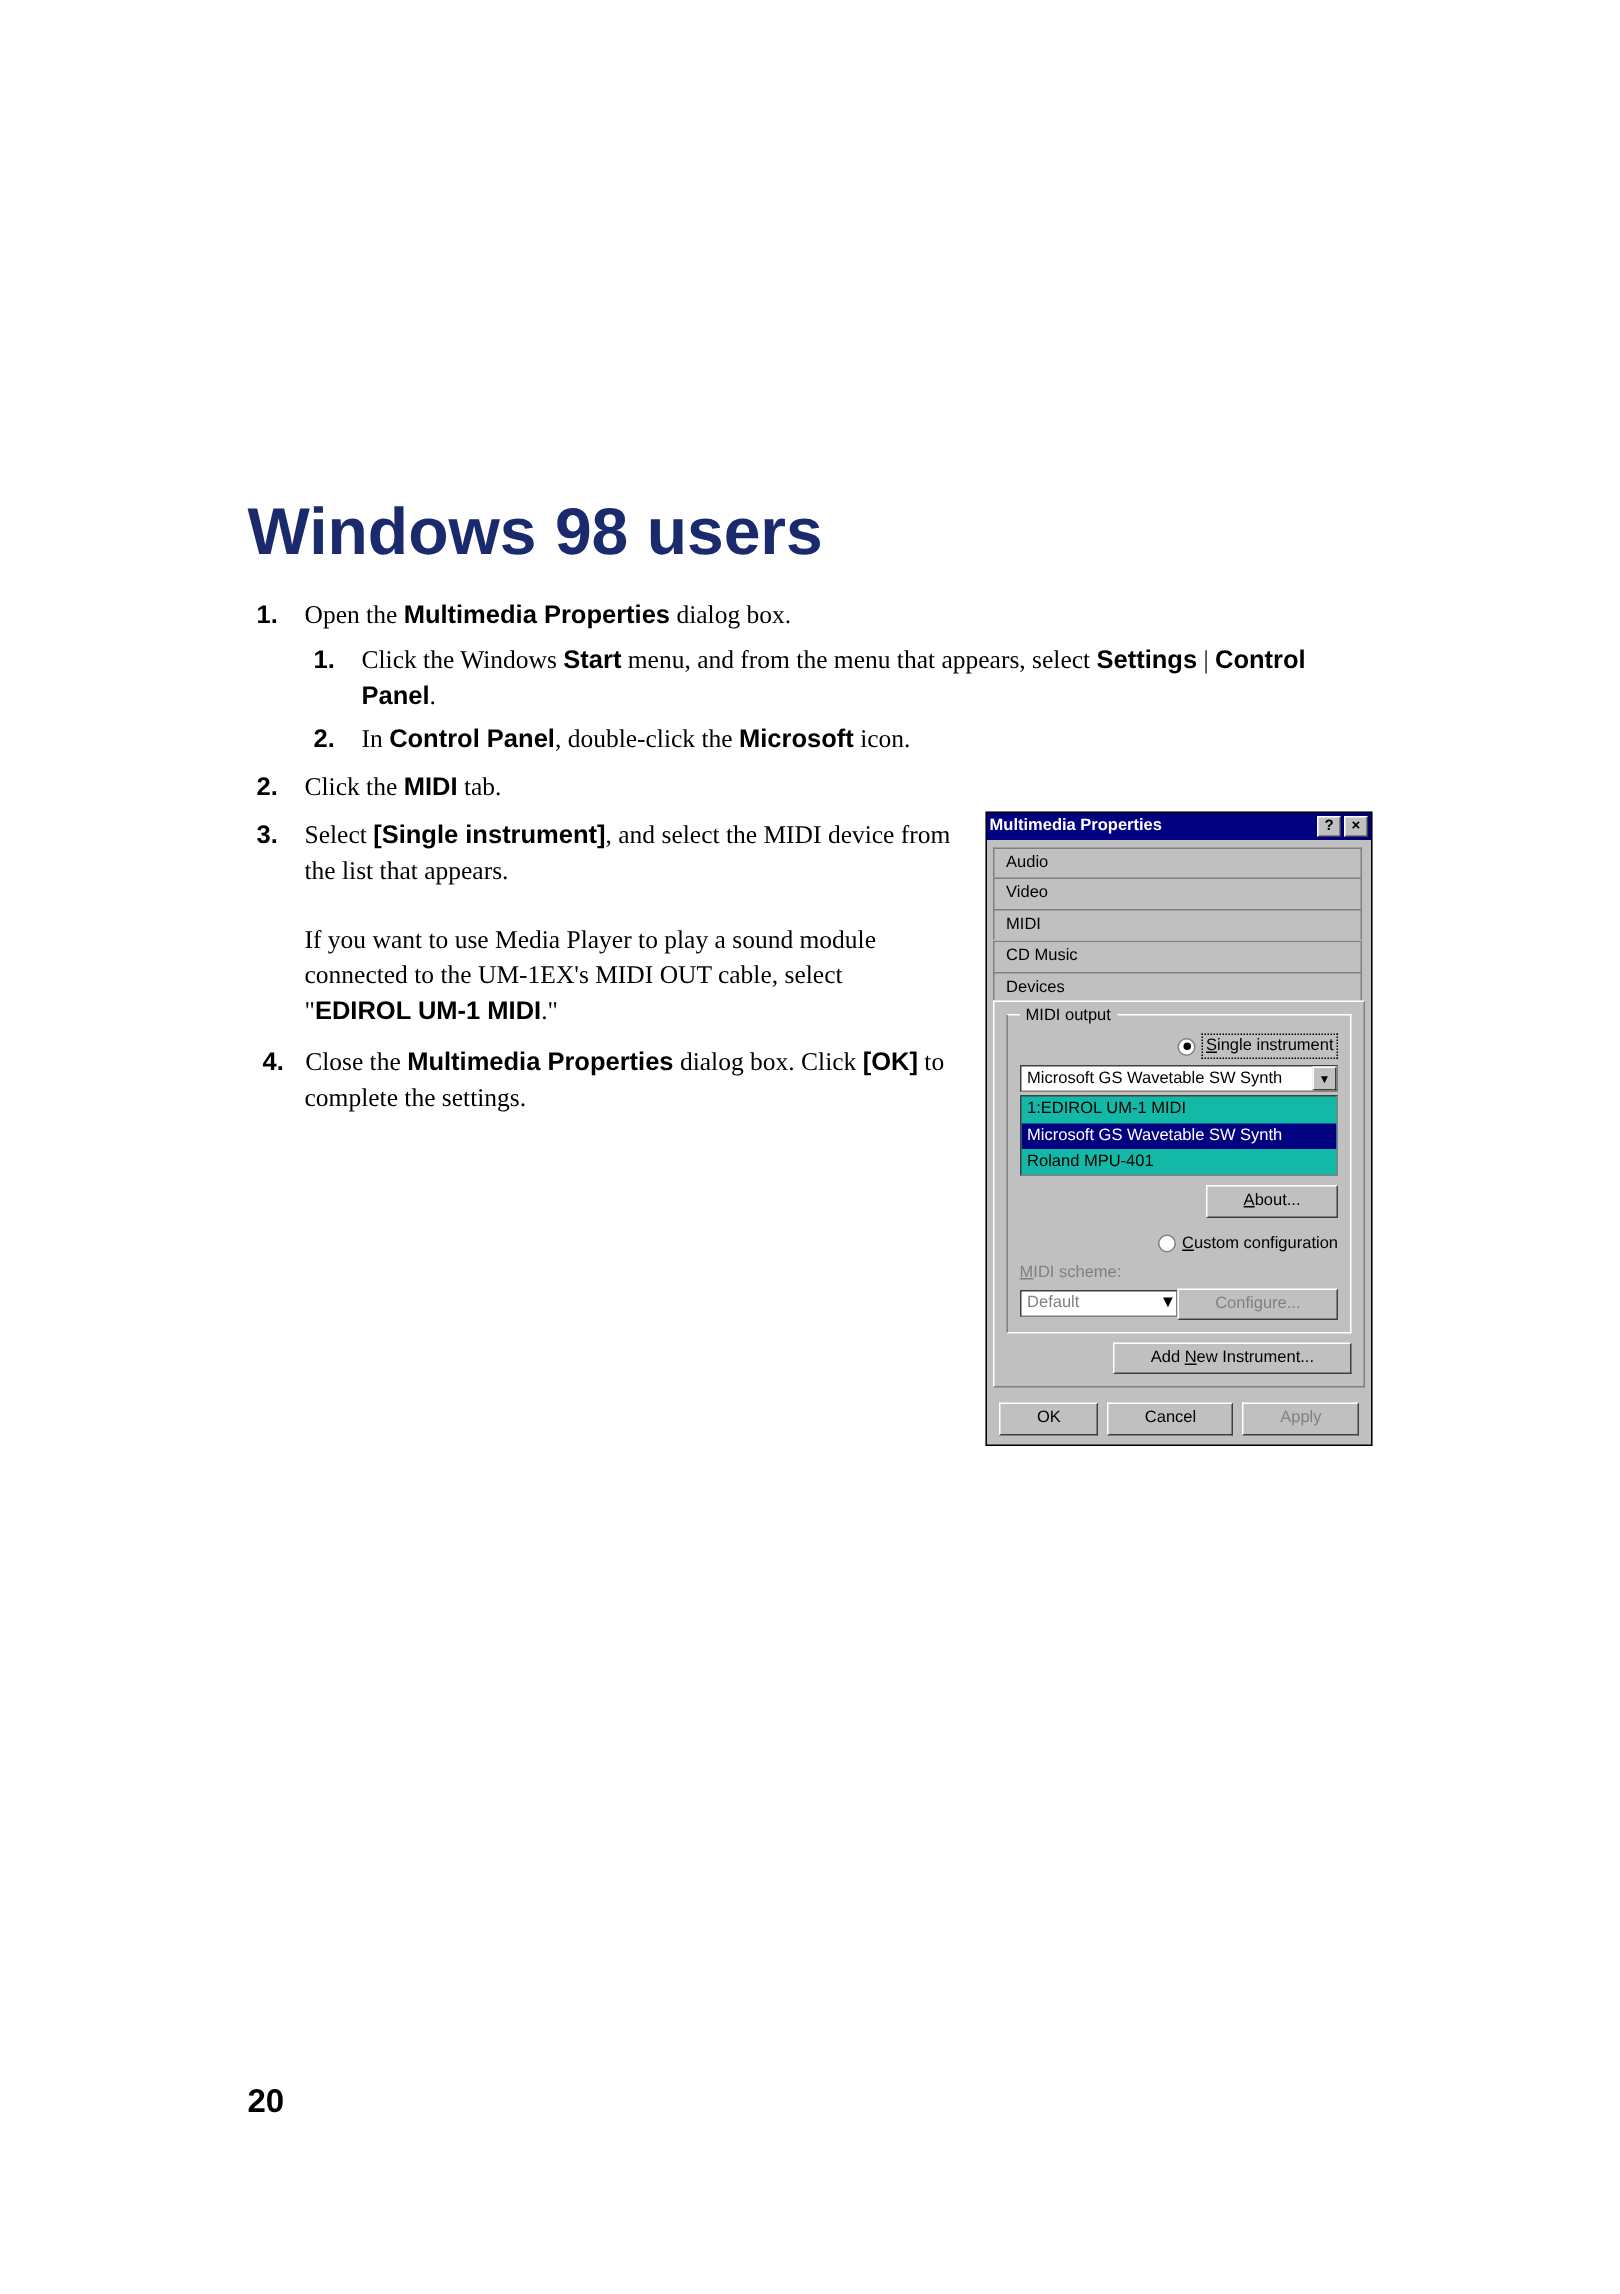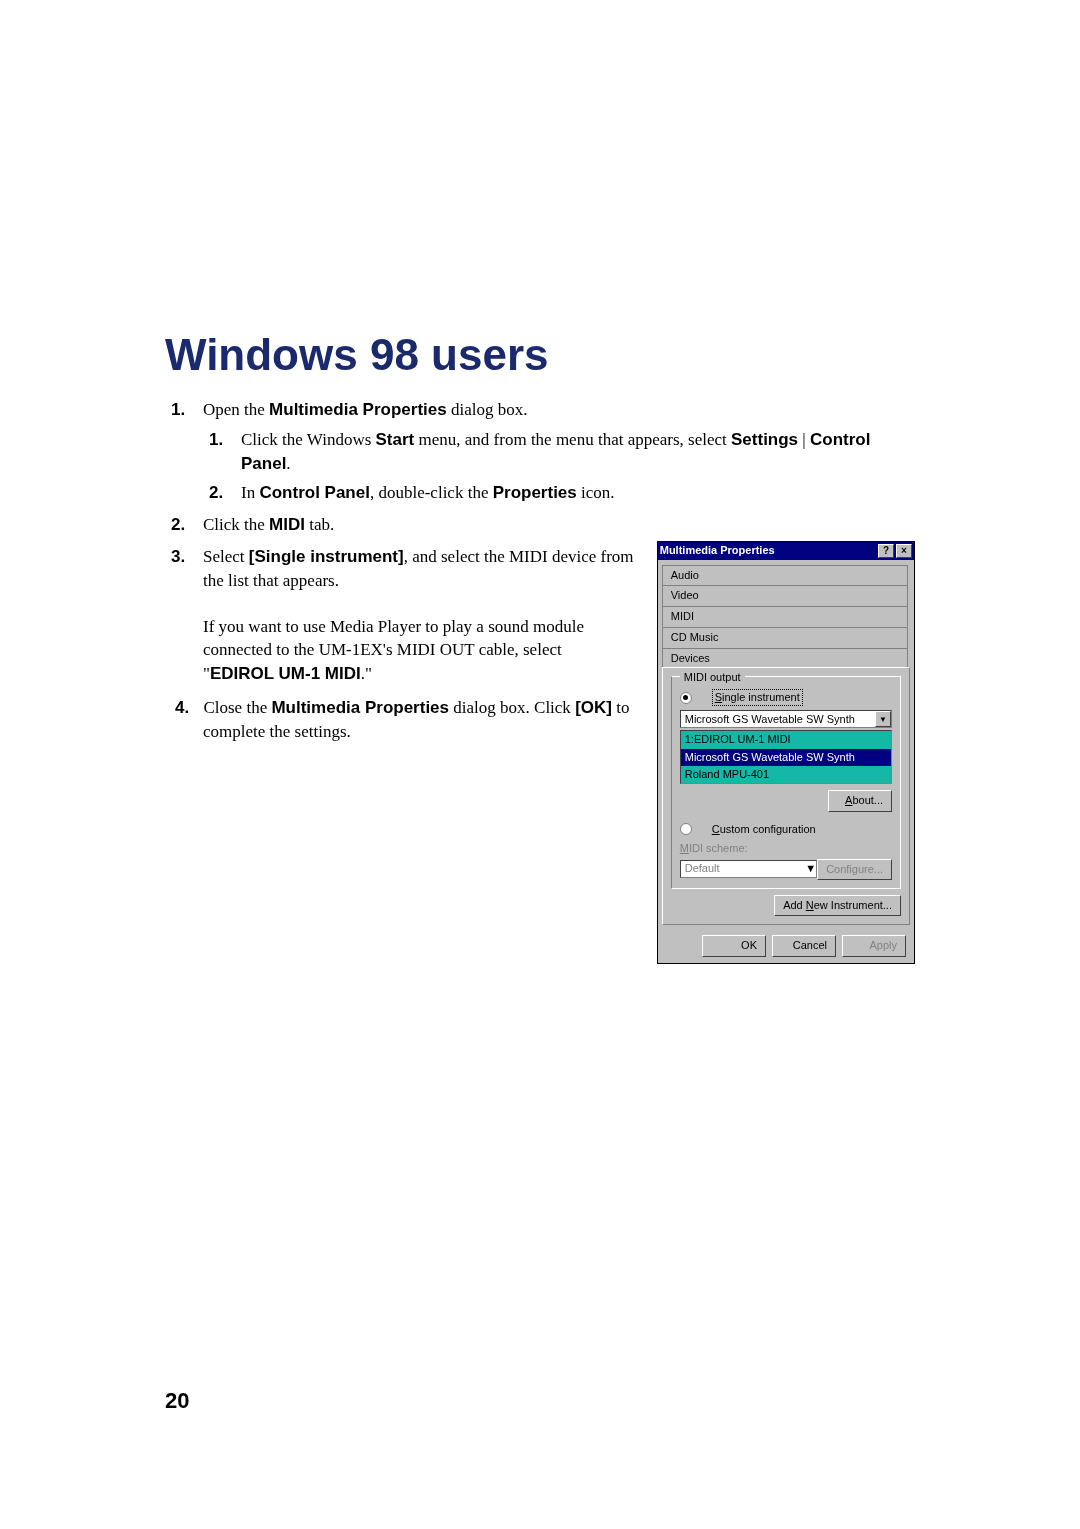--- a/index.html
+++ b/index.html
@@ -23,31 +23,31 @@
   .win98 { width: 262px; font-family: Tahoma, Arial, sans-serif; font-size: 11px; border: 1px solid #000; background: #c0c0c0; color: #000; margin-top: -4px; }
   .titlebar { background: #000080; color: #fff; height: 18px; display: flex; align-items: center; justify-content: space-between; padding: 0 2px; font-weight: bold; }
   .titlebar .buttons { display: flex; gap: 2px; }
   .tb-btn { width: 16px; height: 14px; background: #c0c0c0; border: 1px solid #fff; border-right-color: #404040; border-bottom-color: #404040; display: flex; align-items: center; justify-content: center; font-size: 10px; font-weight: bold; color: #000; }
   .tabs { display: flex; padding: 4px 4px 0 4px; flex-direction: column; }
   .tab { padding: 2px 8px; border: 1px solid #808080; border-bottom: none; background: #c0c0c0; margin-right: 2px; position: relative; top: 1px; }
   .tab.active { background: #c0c0c0; border-bottom: 1px solid #c0c0c0; z-index: 2; font-weight: normal; }
   .tab-content { margin: 0 4px 4px 4px; border: 1px solid #808080; border-top-color: #fff; border-left-color: #fff; background: #c0c0c0; padding: 8px; position: relative; z-index: 1; }
   .groupbox { border: 1px solid #808080; border-top-color: #fff; border-left-color: #808080; border-right-color: #fff; border-bottom-color: #fff; padding: 12px 8px 8px 8px; position: relative; margin-bottom: 6px; }
   .groupbox::before { content: attr(data-label); position: absolute; top: -7px; left: 8px; background: #c0c0c0; padding: 0 4px; font-size: 11px; }
-  .radio-line { display: flex; align-items: center; gap: 20px; margin-bottom: 4px; }
+  .radio-line { display: flex; align-items: center; gap: 4px; margin-bottom: 4px; justify-content: flex-end; }
   .radio { width: 12px; height: 12px; border-radius: 50%; border: 1px solid #808080; background: #fff; display: flex; align-items: center; justify-content: center; }
   .radio.checked::after { content: ""; width: 5px; height: 5px; background: #000; border-radius: 50%; }
   .dotted { border: 1px dotted #000; padding: 0 2px; }
   .combo { display: flex; border: 1px solid #808080; border-top-color: #404040; border-left-color: #404040; background: #fff; height: 18px; align-items: center; }
   .combo .val { flex: 1; padding: 0 4px; }
   .combo .arrow { width: 16px; height: 16px; background: #c0c0c0; border: 1px solid #fff; border-right-color: #404040; border-bottom-color: #404040; display: flex; align-items: center; justify-content: center; font-size: 8px; }
   .listbox { border: 1px solid #808080; border-top-color: #404040; border-left-color: #404040; background: #14b8a6; height: 54px; overflow: hidden; }
   .listbox .item { padding: 1px 4px; }
   .listbox .item.selected { background: #000080; color: #fff; }
-  .btn { background: #c0c0c0; border: 1px solid #fff; border-right-color: #404040; border-bottom-color: #404040; padding: 2px 8px; min-width: 64px; text-align: right; display: inline-block; }
+  .btn { background: #c0c0c0; border: 1px solid #fff; border-right-color: #404040; border-bottom-color: #404040; padding: 2px 24px; min-width: 64px; text-align: right; display: inline-block; }
   .btn.disabled { color: #808080; }
   .btn-row { display: flex; justify-content: flex-end; gap: 6px; margin-top: 6px; }
   .field-label { color: #808080; margin-bottom: 2px; }
   .scheme-row { display: flex; gap: 0; align-items: center; }
   .scheme-combo { flex: 1; display: flex; border: 1px solid #808080; border-top-color: #404040; border-left-color: #404040; background: #fff; height: 18px; align-items: center; }
   .scheme-combo .val { flex: 1; padding: 0 4px; color: #808080; }
   .dialog-buttons { display: flex; justify-content: flex-end; gap: 6px; padding: 6px 8px; }
   .underline { text-decoration: underline; }
 </style>
 </head>
@@ -58,21 +58,21 @@
   <h2 class="heading">Windows 98 users</h2>
 
   <ol class="main">
     <li>
       <span>Open the </span><b class="sans">Multimedia Properties</b><span> dialog box.</span>
       <ol class="sub">
         <li>
           <span>Click the Windows </span><b class="sans">Start</b><span> menu, and from the menu that appears, select </span><b class="sans">Settings</b><span> | </span><b class="sans">Control Panel</b><span>.</span>
         </li>
         <li>
-          <span>In </span><b class="sans">Control Panel</b><span>, double-click the </span><b class="sans">Properties</b><span> icon.</span>
+          <span>In </span><b class="sans">Control Panel</b><span>, double-click the </span><b class="sans">Microsoft</b><span> icon.</span>
         </li>
       </ol>
     </li>
 
     <li>
       <span>Click the </span><b class="sans">MIDI</b><span> tab.</span>
     </li>
 
     <li>
       <div class="step3-wrap">

